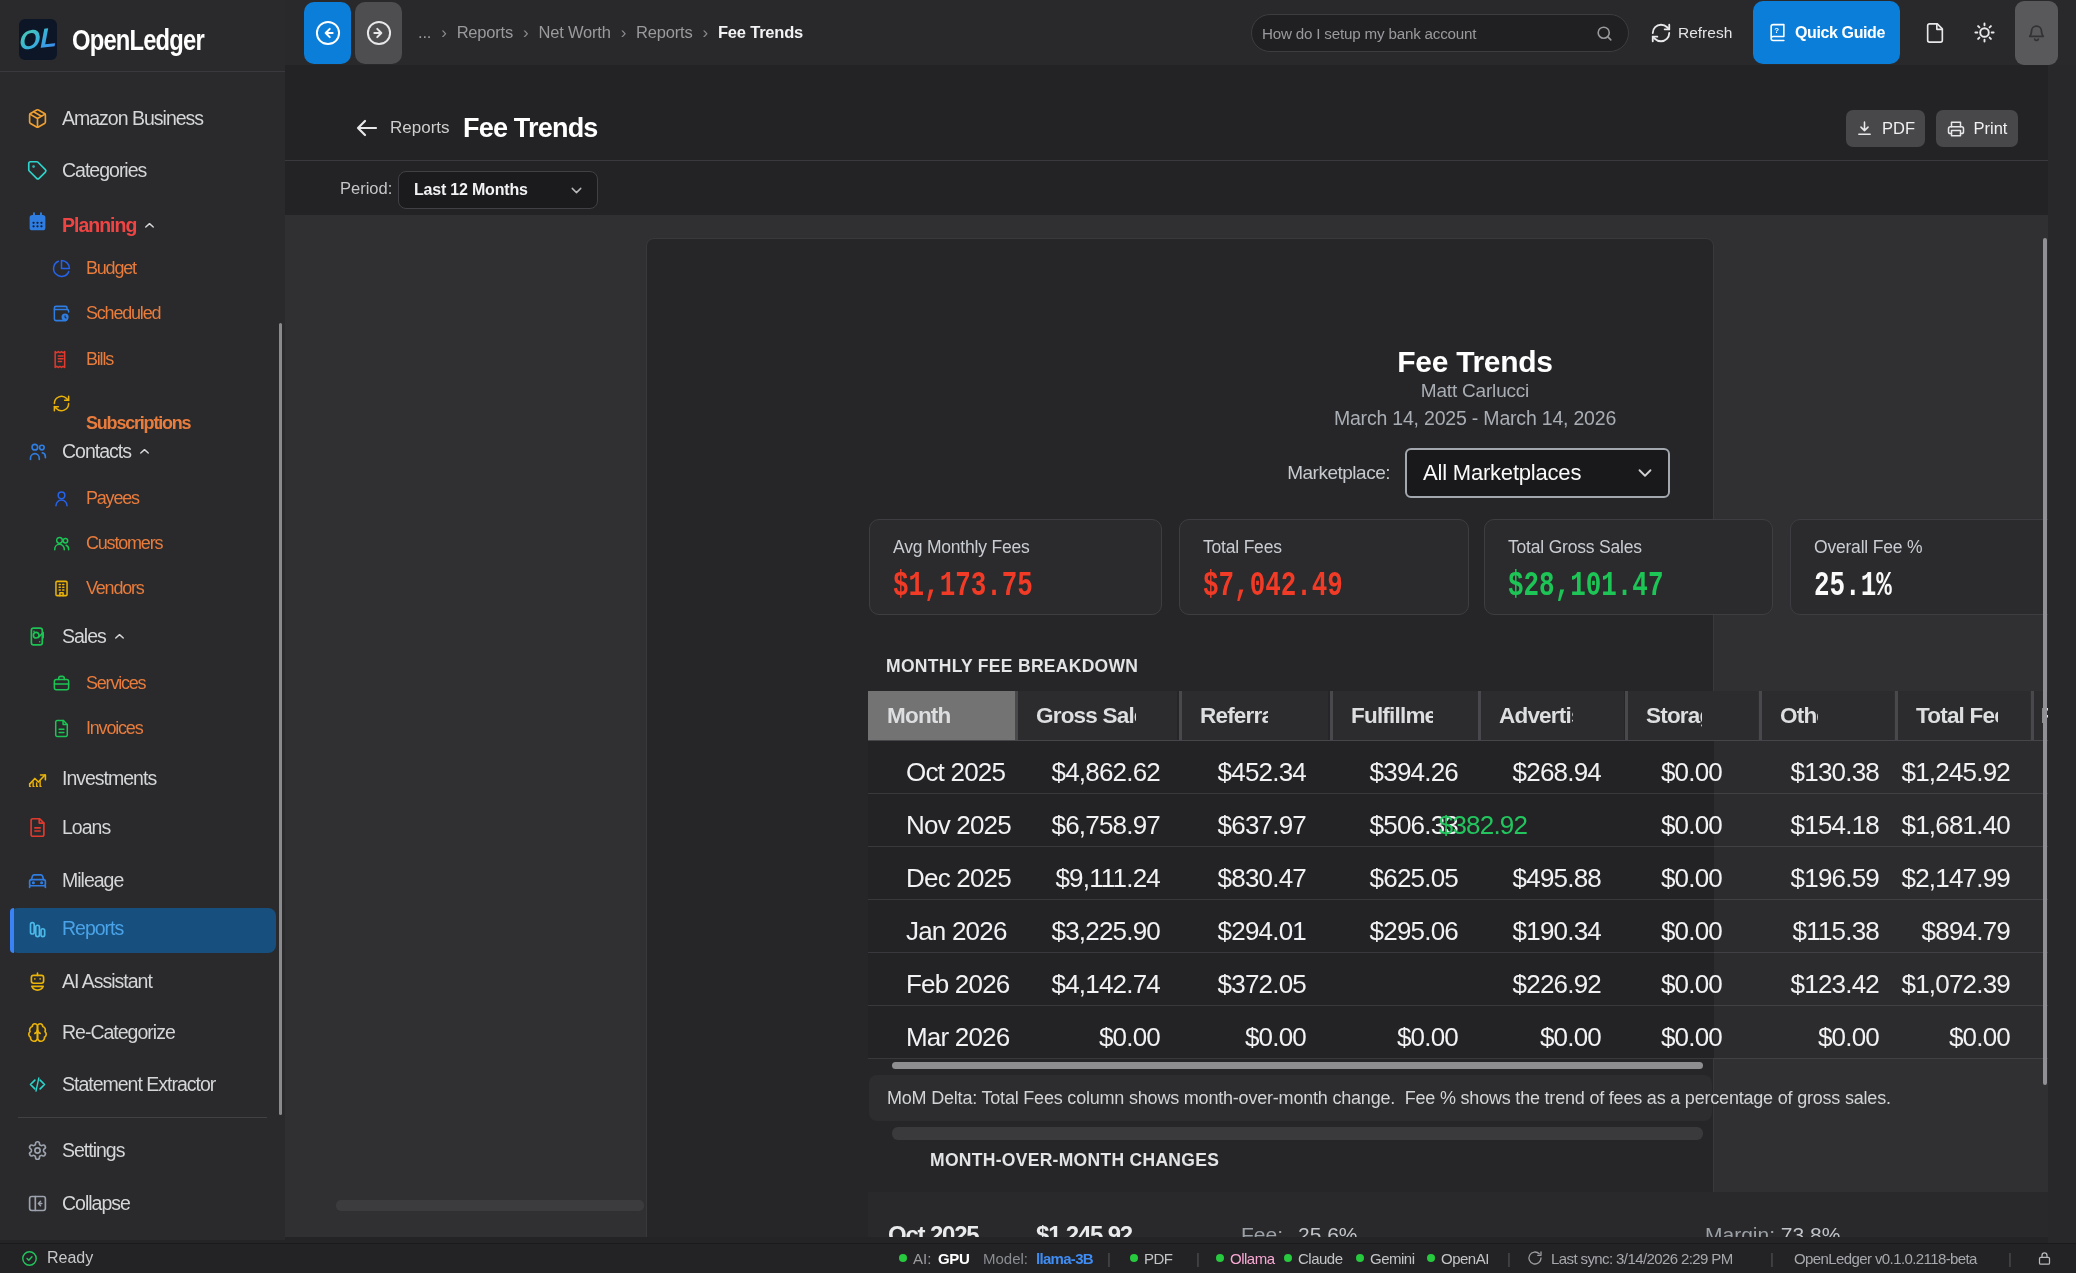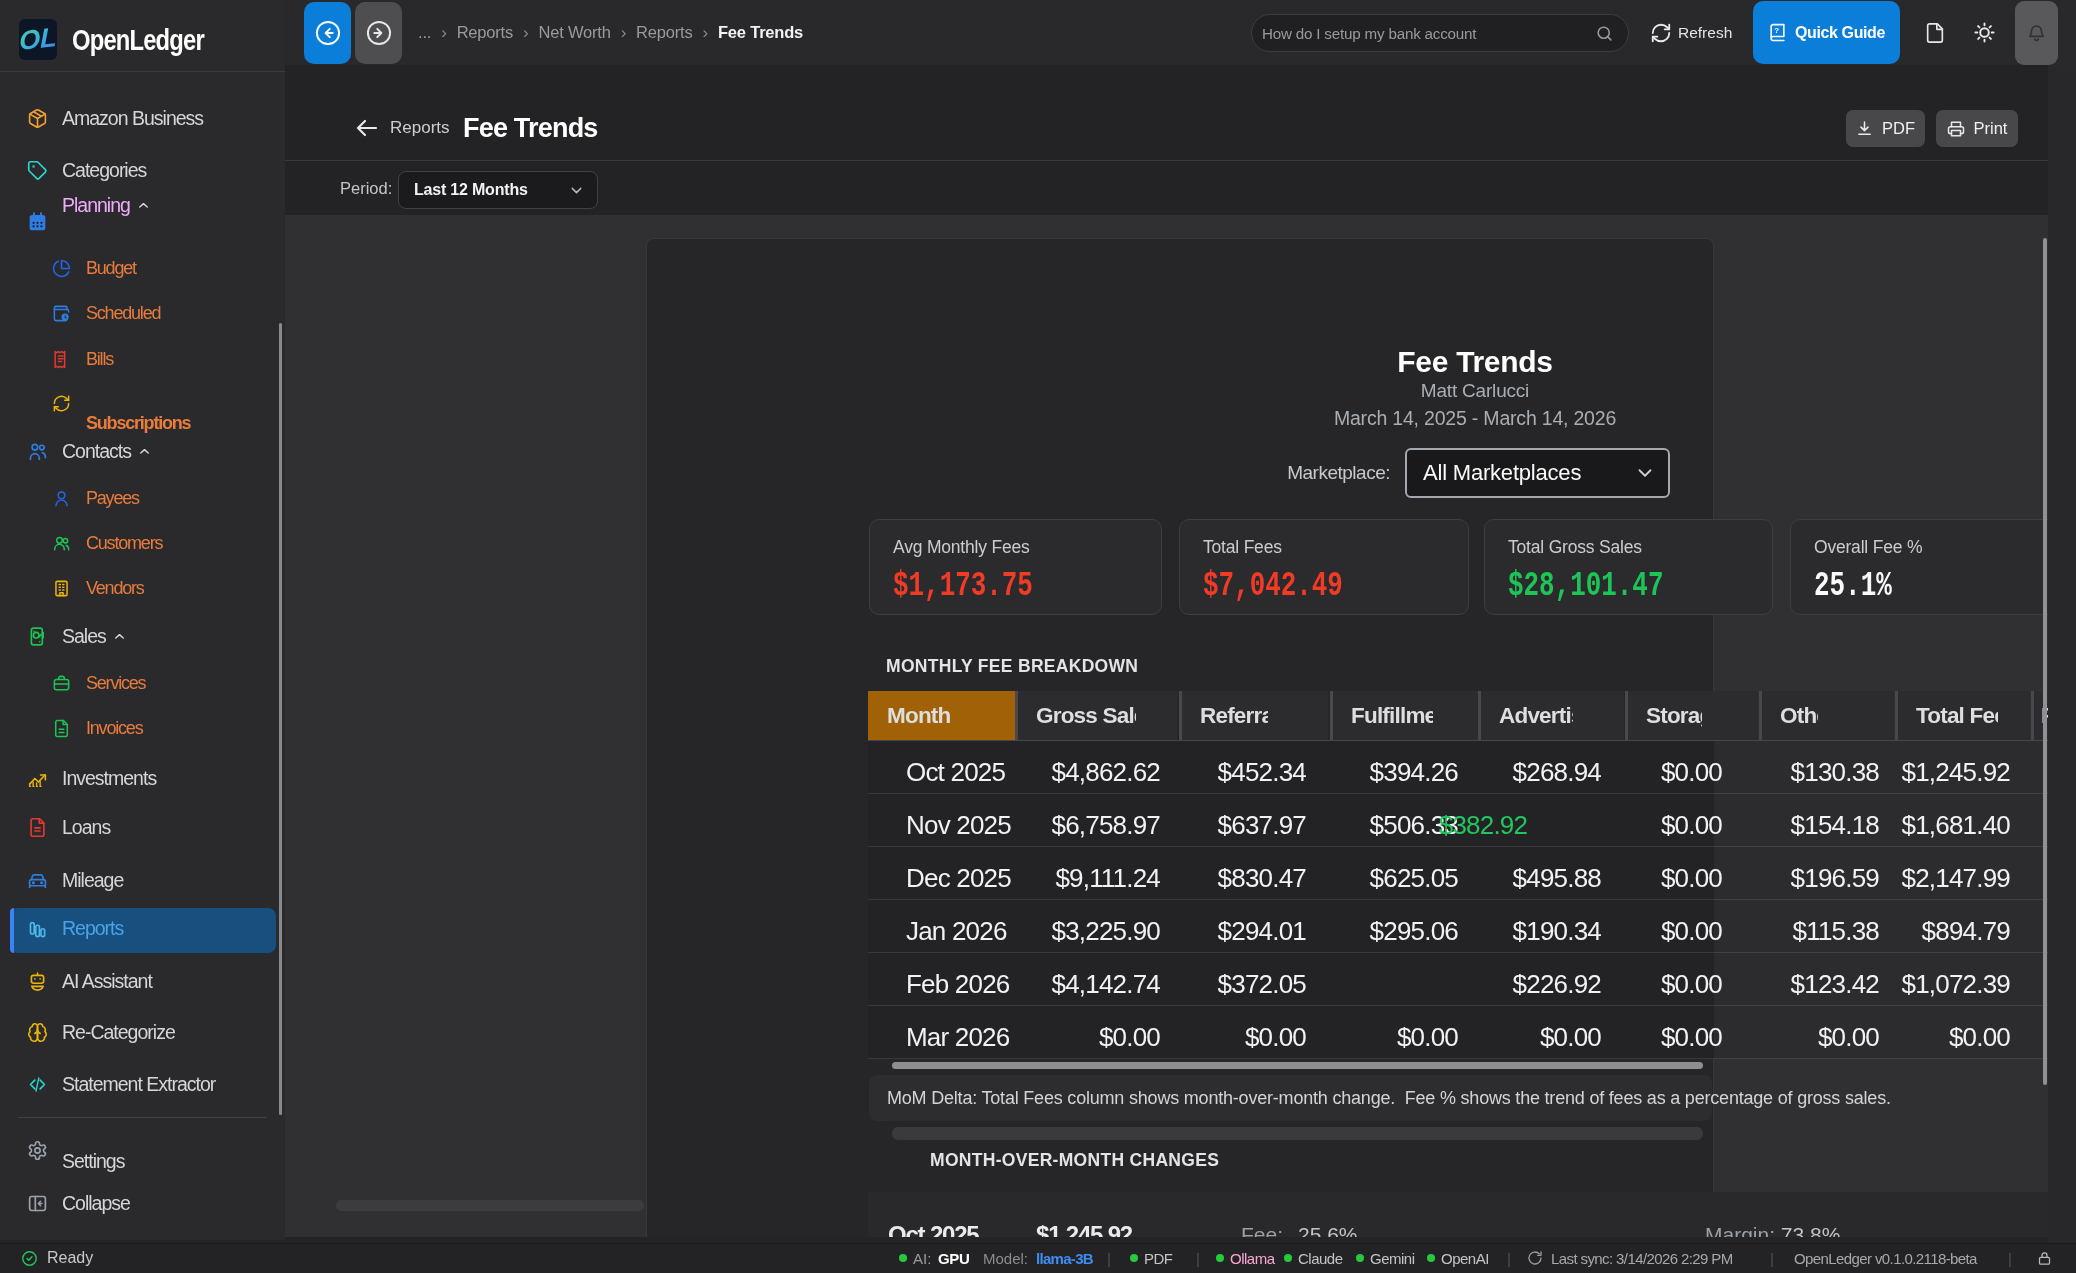--- a/index.html
+++ b/index.html
@@ -125,21 +125,21 @@
 <div class="a" style="left:894px;top:304px;width:290px;height:96px;background:#2b2b2d;border:1px solid #3e3e42;border-radius:10px;"></div>
 <div class="a" style="left:918px;top:322px;color:#c9cdd2;font-size:17.5px;letter-spacing:-0.2px;">Total Fees</div>
 <div class="a" style="left:918px;top:351px;color:#f23b26;font-size:35px;font-weight:bold;font-family:Liberation Mono,monospace;transform:scaleX(0.74);transform-origin:left top;white-space:nowrap;">$7,042.49</div>
 <div class="a" style="left:1199px;top:304px;width:289px;height:96px;background:#2b2b2d;border:1px solid #3e3e42;border-radius:10px;"></div>
 <div class="a" style="left:1223px;top:322px;color:#c9cdd2;font-size:17.5px;letter-spacing:-0.2px;">Total Gross Sales</div>
 <div class="a" style="left:1223px;top:351px;color:#1dc556;font-size:35px;font-weight:bold;font-family:Liberation Mono,monospace;transform:scaleX(0.74);transform-origin:left top;white-space:nowrap;">$28,101.47</div>
 <div class="a" style="left:1505px;top:304px;width:290px;height:96px;background:#2b2b2d;border:1px solid #3e3e42;border-radius:10px;"></div>
 <div class="a" style="left:1529px;top:322px;color:#c9cdd2;font-size:17.5px;letter-spacing:-0.2px;">Overall Fee %</div>
 <div class="a" style="left:1529px;top:351px;color:#fafafa;font-size:35px;font-weight:bold;font-family:Liberation Mono,monospace;transform:scaleX(0.74);transform-origin:left top;white-space:nowrap;">25.1%</div>
 <div class="a" style="left:601px;top:441px;color:#e2e4e6;font-size:17.5px;font-weight:bold;letter-spacing:0.3px;">MONTHLY FEE BREAKDOWN</div>
-<div class="a" style="left:583px;top:476px;width:147px;height:50px;background:#a16207;color:#dcdee0;font-size:22.5px;font-weight:bold;letter-spacing:-0.8px;line-height:50px;padding-left:19px;overflow:hidden;white-space:nowrap;">Month</div>
+<div class="a" style="left:583px;top:476px;width:147px;height:50px;background:#737373;color:#dcdee0;font-size:22.5px;font-weight:bold;letter-spacing:-0.8px;line-height:50px;padding-left:19px;overflow:hidden;white-space:nowrap;">Month</div>
 <div class="a" style="left:732px;top:476px;width:160px;height:50px;background:#2c2c2e;color:#dcdee0;font-size:22.5px;font-weight:bold;letter-spacing:-0.8px;line-height:50px;padding-left:19px;overflow:hidden;white-space:nowrap;"><span style="display:inline-block;width:100px;overflow:hidden;white-space:nowrap;vertical-align:top;">Gross Sales</span></div>
 <div class="a" style="left:896px;top:476px;width:147px;height:50px;background:#2c2c2e;color:#dcdee0;font-size:22.5px;font-weight:bold;letter-spacing:-0.8px;line-height:50px;padding-left:19px;overflow:hidden;white-space:nowrap;"><span style="display:inline-block;width:68px;overflow:hidden;white-space:nowrap;vertical-align:top;">Referral</span></div>
 <div class="a" style="left:1047px;top:476px;width:146px;height:50px;background:#2c2c2e;color:#dcdee0;font-size:22.5px;font-weight:bold;letter-spacing:-0.8px;line-height:50px;padding-left:19px;overflow:hidden;white-space:nowrap;"><span style="display:inline-block;width:82px;overflow:hidden;white-space:nowrap;vertical-align:top;">Fulfillment</span></div>
 <div class="a" style="left:1195px;top:476px;width:144px;height:50px;background:#2c2c2e;color:#dcdee0;font-size:22.5px;font-weight:bold;letter-spacing:-0.8px;line-height:50px;padding-left:19px;overflow:hidden;white-space:nowrap;"><span style="display:inline-block;width:74px;overflow:hidden;white-space:nowrap;vertical-align:top;">Advertising</span></div>
 <div class="a" style="left:1342px;top:476px;width:131px;height:50px;background:#2c2c2e;color:#dcdee0;font-size:22.5px;font-weight:bold;letter-spacing:-0.8px;line-height:50px;padding-left:19px;overflow:hidden;white-space:nowrap;"><span style="display:inline-block;width:56px;overflow:hidden;white-space:nowrap;vertical-align:top;">Storage</span></div>
 <div class="a" style="left:1476px;top:476px;width:133px;height:50px;background:#2c2c2e;color:#dcdee0;font-size:22.5px;font-weight:bold;letter-spacing:-0.8px;line-height:50px;padding-left:19px;overflow:hidden;white-space:nowrap;"><span style="display:inline-block;width:38px;overflow:hidden;white-space:nowrap;vertical-align:top;">Other</span></div>
 <div class="a" style="left:1612px;top:476px;width:133px;height:50px;background:#2c2c2e;color:#dcdee0;font-size:22.5px;font-weight:bold;letter-spacing:-0.8px;line-height:50px;padding-left:19px;overflow:hidden;white-space:nowrap;"><span style="display:inline-block;width:82px;overflow:hidden;white-space:nowrap;vertical-align:top;">Total Fees</span></div>
 <div class="a" style="left:1748px;top:476px;width:47px;height:50px;background:#2c2c2e;color:#dcdee0;font-size:22.5px;font-weight:bold;letter-spacing:-0.8px;line-height:50px;padding-left:8px;overflow:hidden;white-space:nowrap;"><span style="display:inline-block;width:8px;overflow:hidden;white-space:nowrap;vertical-align:top;">Fee %</span></div>
 <div class="a" style="left:730px;top:476px;width:3px;height:50px;background:#49494d;"></div>
 <div class="a" style="left:894px;top:476px;width:3px;height:50px;background:#49494d;"></div>
@@ -249,21 +249,21 @@
       </svg>
     </div>
 <div class="a" style="left:62px;top:157px;height:26px;display:flex;align-items:center;color:#d4d6d8;font-size:19.5px;font-weight:500;letter-spacing:-1.0px;">Categories</div>
 <div class="a" style="left:27px;top:211px;">
       <svg width="21" height="21" viewBox="0 0 24 24" fill="none" stroke="#2f7de1" stroke-width="1.9" stroke-linecap="round" stroke-linejoin="round">
         <rect x="3" y="4.5" width="18" height="17.5" rx="3" fill="#2f7de1" stroke="none"></rect>
         <path d="M8 2.5v4M16 2.5v4" stroke-width="2.2"></path>
         <path d="M7.5 13.5h.01M12 13.5h.01M16.5 13.5h.01M7.5 17.5h.01M12 17.5h.01M16.5 17.5h.01" stroke="#0e2240" stroke-width="2.6"></path>
       </svg>
     </div>
-<div class="a" style="left:62px;top:192px;height:26px;display:flex;align-items:center;color:#f0abfc;font-size:19.5px;font-weight:400;letter-spacing:-1.0px;">Planning<span style="margin-left:6px;display:inline-flex;">
+<div class="a" style="left:62px;top:212px;height:26px;display:flex;align-items:center;color:#ef4444;font-size:19.5px;font-weight:700;letter-spacing:-1.0px;">Planning<span style="margin-left:6px;display:inline-flex;">
         <svg width="15" height="15" viewBox="0 0 24 24" fill="none" stroke="#d8d8dc" stroke-width="2.2" stroke-linecap="round" stroke-linejoin="round">
           <path d="m6 14.5 6-5.5 6 5.5"></path>
         </svg>
       </span></div>
 <div class="a" style="left:52px;top:259px;">
       <svg width="19" height="19" viewBox="0 0 24 24" fill="none" stroke="#2563eb" stroke-width="1.9" stroke-linecap="round" stroke-linejoin="round">
         <path d="M21.2 15.9A10 10 0 1 1 8 2.8"></path>
         <path d="M22 12A10 10 0 0 0 12 2v10z"></path>
       </svg>
     </div>
@@ -415,21 +415,21 @@
         <path d="M13.5 4.5l-3.2 15" stroke-width="1.6"></path>
       </svg>
     </div>
 <div class="a" style="left:62px;top:1071px;height:26px;display:flex;align-items:center;color:#d4d6d8;font-size:19.5px;font-weight:500;letter-spacing:-1.0px;">Statement Extractor</div>
 <div class="a" style="left:27px;top:1140px;">
       <svg width="21" height="21" viewBox="0 0 24 24" fill="none" stroke="#9ca3af" stroke-width="1.9" stroke-linecap="round" stroke-linejoin="round">
         <path d="M12.22 2h-.44a2 2 0 0 0-2 2v.18a2 2 0 0 1-1 1.73l-.43.25a2 2 0 0 1-2 0l-.15-.08a2 2 0 0 0-2.73.73l-.22.38a2 2 0 0 0 .73 2.73l.15.1a2 2 0 0 1 1 1.72v.51a2 2 0 0 1-1 1.74l-.15.09a2 2 0 0 0-.73 2.73l.22.38a2 2 0 0 0 2.73.73l.15-.08a2 2 0 0 1 2 0l.43.25a2 2 0 0 1 1 1.73V20a2 2 0 0 0 2 2h.44a2 2 0 0 0 2-2v-.18a2 2 0 0 1 1-1.73l.43-.25a2 2 0 0 1 2 0l.15.08a2 2 0 0 0 2.73-.73l.22-.39a2 2 0 0 0-.73-2.73l-.15-.08a2 2 0 0 1-1-1.74v-.5a2 2 0 0 1 1-1.74l.15-.09a2 2 0 0 0 .73-2.73l-.22-.38a2 2 0 0 0-2.73-.73l-.15.08a2 2 0 0 1-2 0l-.43-.25a2 2 0 0 1-1-1.73V4a2 2 0 0 0-2-2z"></path>
         <circle cx="12" cy="12" r="3"></circle>
       </svg>
     </div>
-<div class="a" style="left:62px;top:1137px;height:26px;display:flex;align-items:center;color:#d4d6d8;font-size:19.5px;font-weight:500;letter-spacing:-1.0px;margin-top:11px;">Settings</div>
+<div class="a" style="left:62px;top:1137px;height:26px;display:flex;align-items:center;color:#d4d6d8;font-size:19.5px;font-weight:500;letter-spacing:-1.0px;">Settings</div>
 <div class="a" style="left:27px;top:1193px;">
       <svg width="21" height="21" viewBox="0 0 24 24" fill="none" stroke="#9ca3af" stroke-width="1.9" stroke-linecap="round" stroke-linejoin="round">
         <rect x="3" y="4" width="18" height="16" rx="2.5"></rect>
         <path d="M9.5 4v16"></path>
         <path d="m15.5 9.5-2.5 2.5 2.5 2.5M17 12h-4" stroke-width="1.7"></path>
       </svg>
     </div>
 <div class="a" style="left:62px;top:1190px;height:26px;display:flex;align-items:center;color:#d4d6d8;font-size:19.5px;font-weight:500;letter-spacing:-1.0px;">Collapse</div>
 <div class="a" style="left:18px;top:1117px;width:249px;height:1px;background:#414145;"></div>
 <div class="a" style="left:279px;top:323px;width:3px;height:792px;background:#8a8a8e;border-radius:1.5px;"></div>

